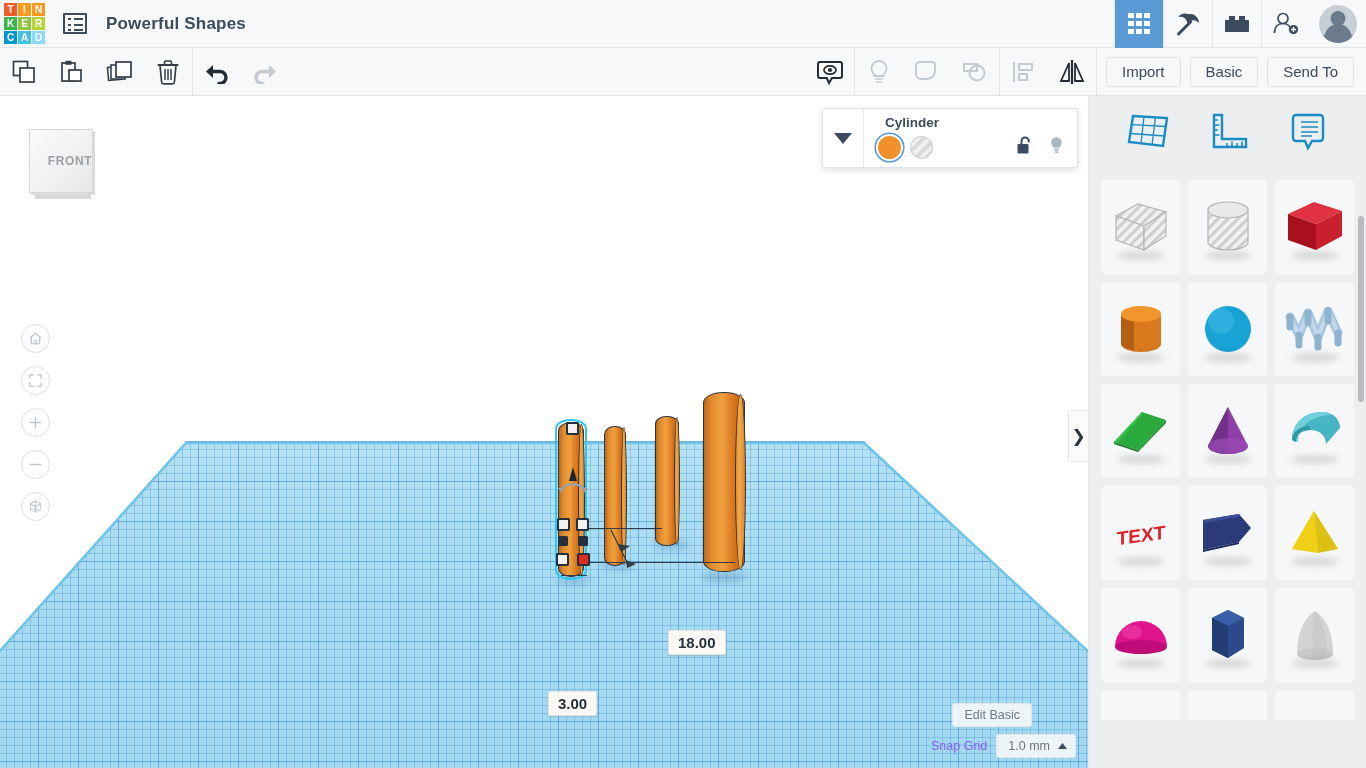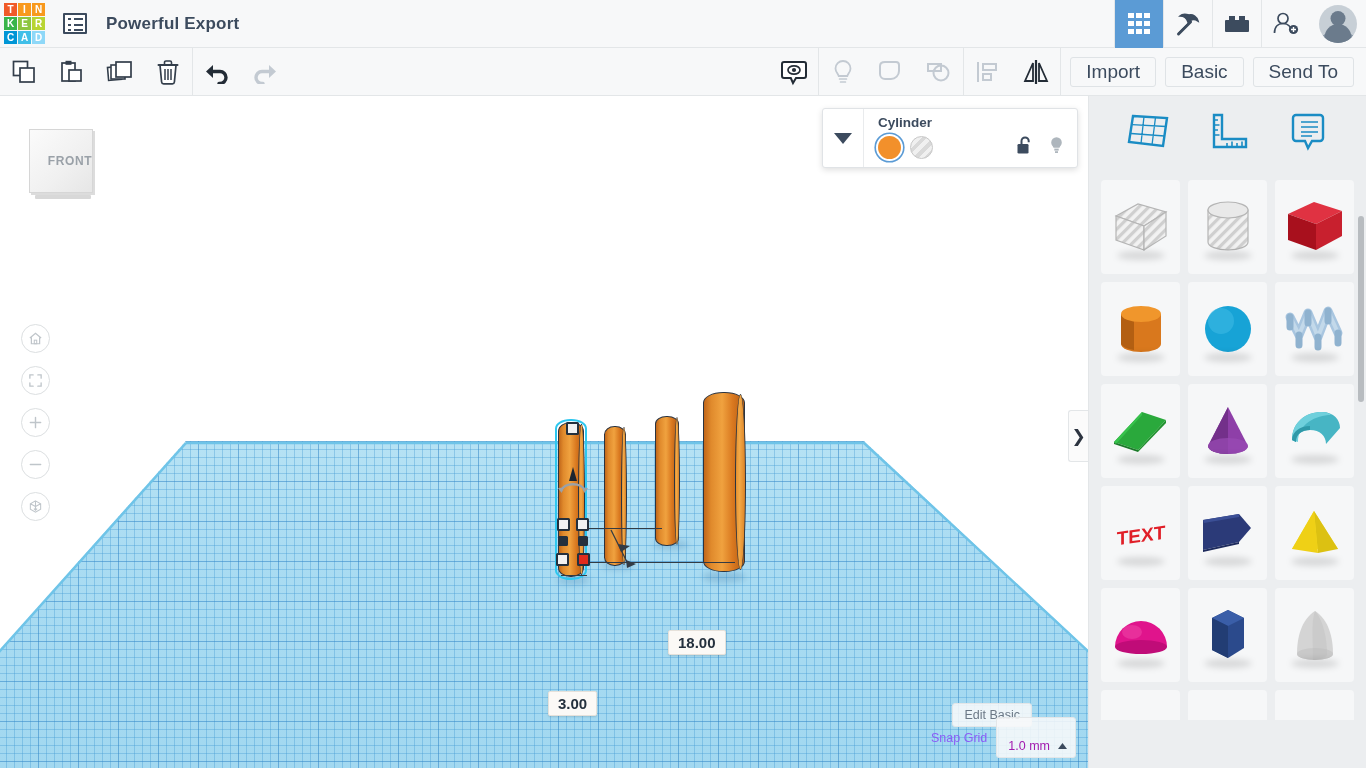--- a/index.html
+++ b/index.html
@@ -83,21 +83,21 @@
   }
   .tb-btn {
     width: 48px; height: 47px; display: flex; align-items: center; justify-content: center;
     cursor: pointer;
   }
   .tb-sep { width: 1px; height: 47px; background: #e3e6e8; }
   .tb-spacer { flex: 1; }
   .txtbtn {
     height: 30px; padding: 0 15px; margin-left: 9px;
     border: 1px solid #dfe3e6; border-radius: 3px; background: #f7f8f9;
-    font-size: 19px; color: #3c4b5e; display: flex; align-items: center;
+    font-size: 15px; color: #3c4b5e; display: flex; align-items: center;
     cursor: pointer;
   }
   .txtbtn:last-of-type { margin-right: 12px; }
 
   
   .canvas {
     position: absolute; left: 0; top: 96px; width: 1088px; height: 672px;
     background: #ffffff; overflow: hidden;
   }
   
@@ -188,21 +188,21 @@
     position: absolute; right: 56px; bottom: 41px;
     background: rgba(247,248,249,0.88); border: 1px solid #e3e6e8; border-radius: 3px;
     font-size: 12.5px; color: #6b7886; padding: 4px 11px; cursor: pointer;
   }
   .snapwrap {
     position: absolute; right: 12px; bottom: 10px; display: flex; align-items: center;
   }
   .snaplabel { font-size: 12.5px; color: #8b5cf6; margin-right: 9px; }
   .snapsel {
     background: rgba(247,248,249,0.88); border: 1px solid #e3e6e8; border-radius: 3px;
-    font-size: 12.5px; color: #a21caf; padding: 21px 8px 4px 11px;
+    font-size: 12.5px; color: #737373; padding: 4px 8px 4px 11px;
     display: flex; align-items: center; gap: 8px; cursor: pointer; min-width: 78px; justify-content: flex-end;
   }
   .collapse-tab {
     position: absolute; right: 0; top: 314px; width: 20px; height: 52px;
     background: #fbfbfb; border: 1px solid #e3e6e8; border-right: none;
     border-radius: 3px 0 0 3px;
     display: flex; align-items: center; justify-content: center;
     font-size: 17px; color: #2c3440; cursor: pointer;
   }
 
@@ -212,21 +212,21 @@
     background: #fff; border: 1px solid #e0e3e6; border-radius: 3px;
     box-shadow: 0 2px 6px rgba(0,0,0,.13);
     display: flex; align-items: center;
   }
   .insp-caret {
     width: 40px; height: 58px; display: flex; align-items: center; justify-content: center;
     cursor: pointer;
   }
   .insp-div { width: 1px; height: 58px; background: #e9ebed; }
   .insp-body { flex: 1; padding: 6px 0 0 14px; position: relative; height: 58px; }
-  .insp-title { font-size: 13.5px; font-weight: bold; color: #3c4b5e; }
+  .insp-title { font-size: 13.5px; font-weight: bold; color: #3c4b5e; margin-left: 7px; }
   .swatches { display: flex; gap: 9px; margin-top: 6px; align-items: center; }
   .sw {
     width: 23px; height: 23px; border-radius: 50%; cursor: pointer;
   }
   .sw.solid { background: #f2902b; box-shadow: 0 0 0 2px #fff, 0 0 0 3.6px #5b9bd5; }
   .sw.hole {
     background: repeating-linear-gradient(135deg,#d9d9d9 0 4px,#f0f0f0 4px 8px);
     border: 1px solid #c7c7c7;
   }
   .insp-actions {
@@ -296,21 +296,21 @@
       <div class="doc-icon">
         <span class="dot" style="top:3px"></span>
           <span class="bar" style="top:3px"></span>
         <span class="dot" style="top:8.5px"></span>
           <span class="bar" style="top:8.5px"></span>
         <span class="dot" style="top:14px"></span>
           <span class="bar" style="top:14px"></span>
       </div>
     </div>
 
-    <div class="doc-title">Powerful Export</div>
+    <div class="doc-title">Powerful Shapes</div>
 
     <div class="top-right">
       <div class="top-icon active">
         <div class="grid9">
           <i></i>
             <i></i>
             <i></i>
             <i></i>
             <i></i>
             <i></i>

